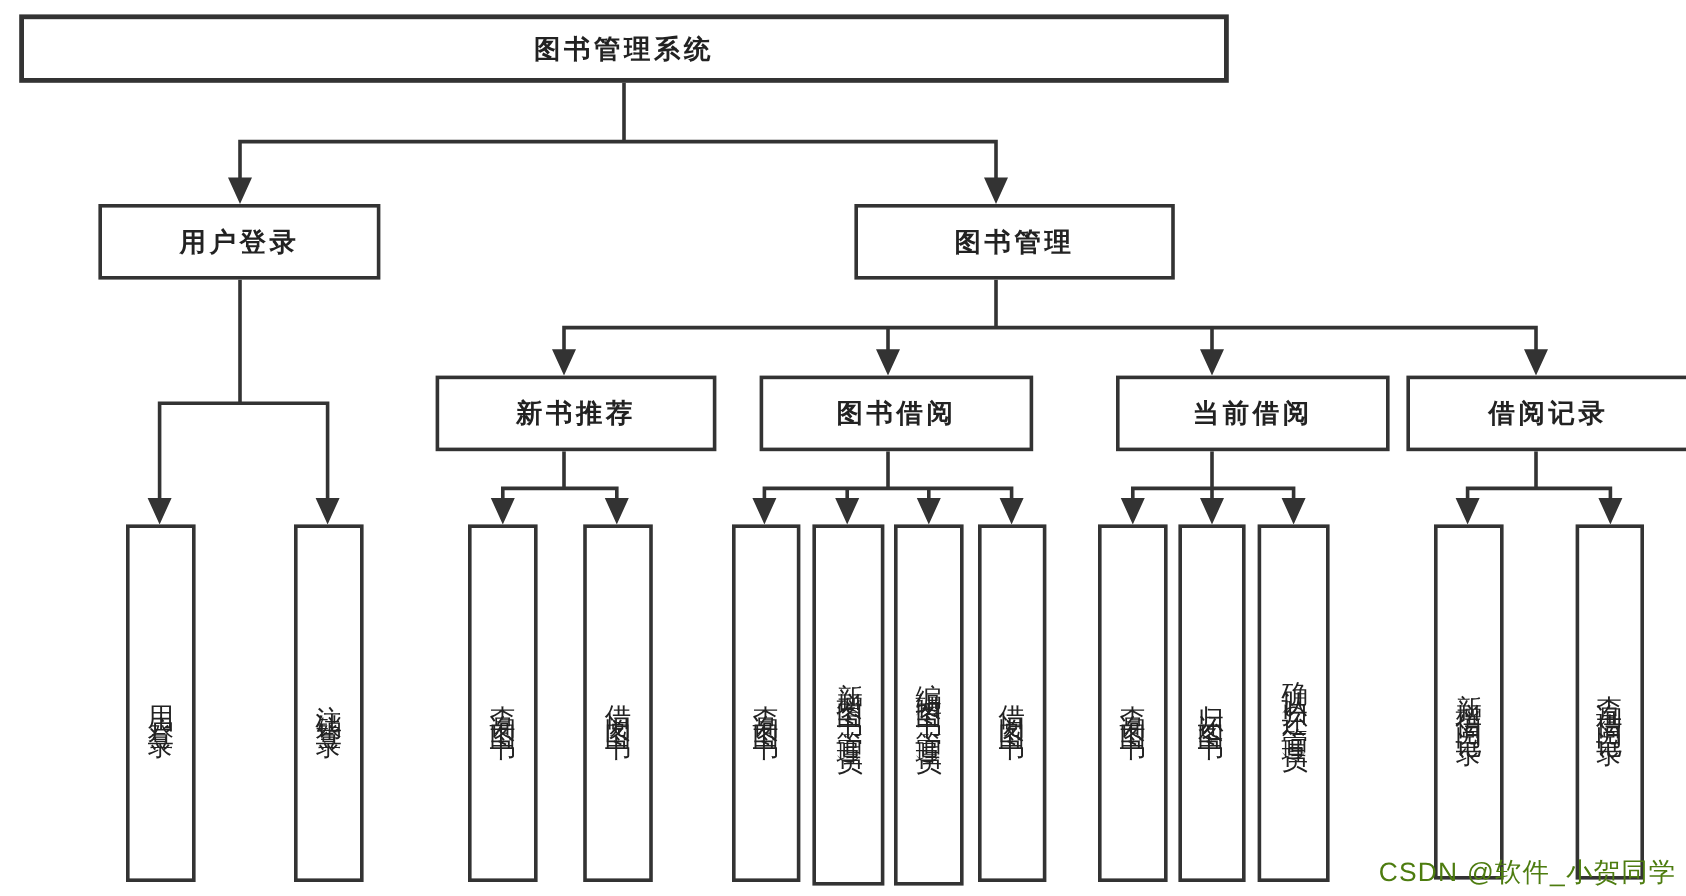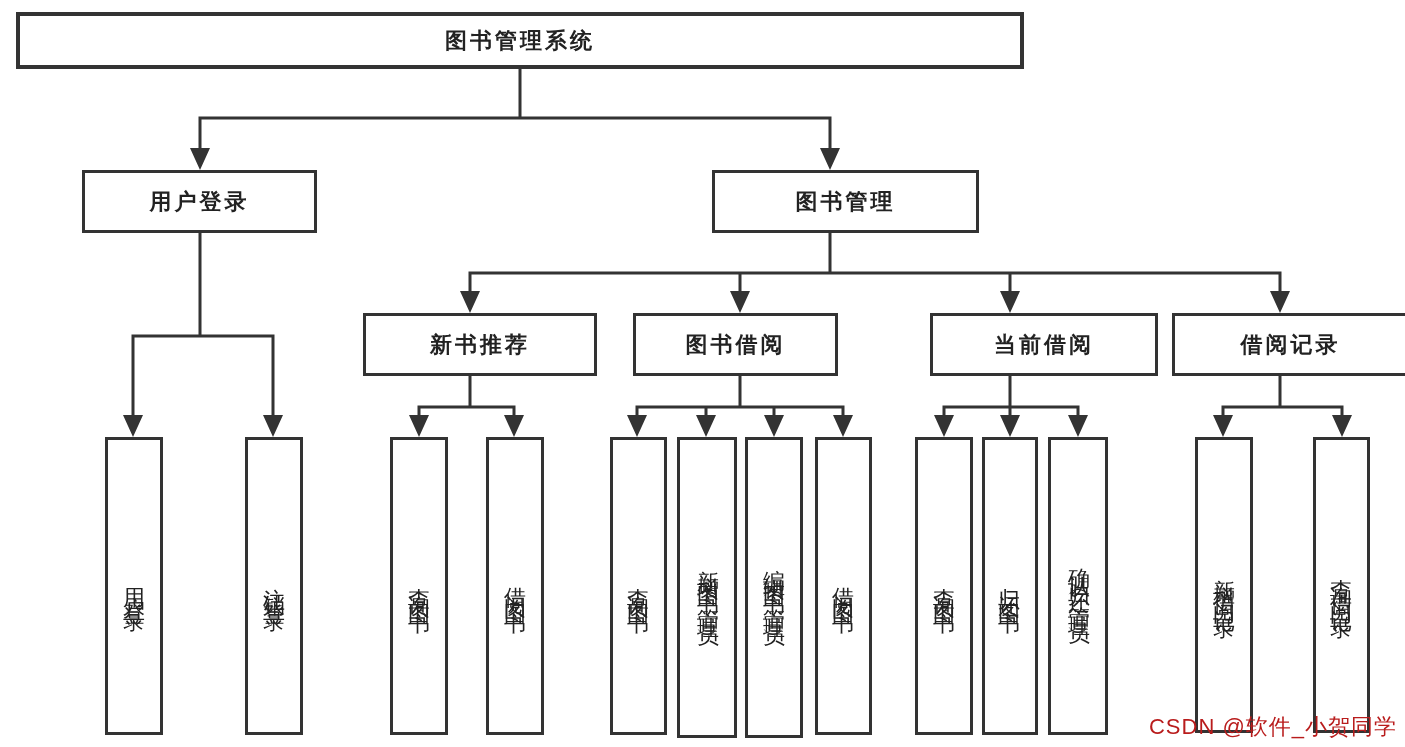--- a/index.html
+++ b/index.html
@@ -52,21 +52,21 @@
     font-size: 22px;
     letter-spacing: 0.36em;
     line-height: 52px;
   }
   .watermark {
     position: absolute;
     right: 8px;
     bottom: 5px;
     font-size: 22px;
     letter-spacing: 1px;
-    color: #b91c1c;
+    color: #4d7c0f;
     z-index: 2;
     white-space: nowrap;
   }
 </style>
 </head>
 <body>
 
 <div class="canvas">
 
   <svg class="connectors" viewBox="0 0 1405 747" xmlns="http://www.w3.org/2000/svg" aria-hidden="true">
@@ -127,21 +127,21 @@
       M1213 415 L1233 415 L1223 437 Z
       M1332 415 L1352 415 L1342 437 Z"></path>
   </svg>
 
   <div class="node hnode root-node" style="left:16px; top:12px; width:1008px; height:57px;">图书管理系统</div>
 
   <div class="node hnode" style="left:82px; top:170px; width:235px; height:63px;">用户登录</div>
   <div class="node hnode" style="left:712px; top:170px; width:267px; height:63px;">图书管理</div>
 
   <div class="node hnode" style="left:363px; top:313px; width:234px; height:63px;">新书推荐</div>
-  <div class="node hnode" style="left:633px; top:313px; width:205px; height:63px;">图书借阅</div>
+  <div class="node hnode" style="left:633px; top:313px; width:228px; height:63px;">图书借阅</div>
   <div class="node hnode" style="left:930px; top:313px; width:228px; height:63px;">当前借阅</div>
   <div class="node hnode" style="left:1172px; top:313px; width:237px; height:63px;">借阅记录</div>
 
   <div class="node leaf" style="left:105px; top:437px; width:58px; height:298px;">用户登录</div>
   <div class="node leaf" style="left:245px; top:437px; width:58px; height:298px;">注销登录</div>
 
   <div class="node leaf" style="left:390px; top:437px; width:58px; height:298px;">查询图书</div>
   <div class="node leaf" style="left:486px; top:437px; width:58px; height:298px;">借阅图书</div>
 
   <div class="node leaf" style="left:610px; top:437px; width:57px; height:298px;">查询图书</div>

